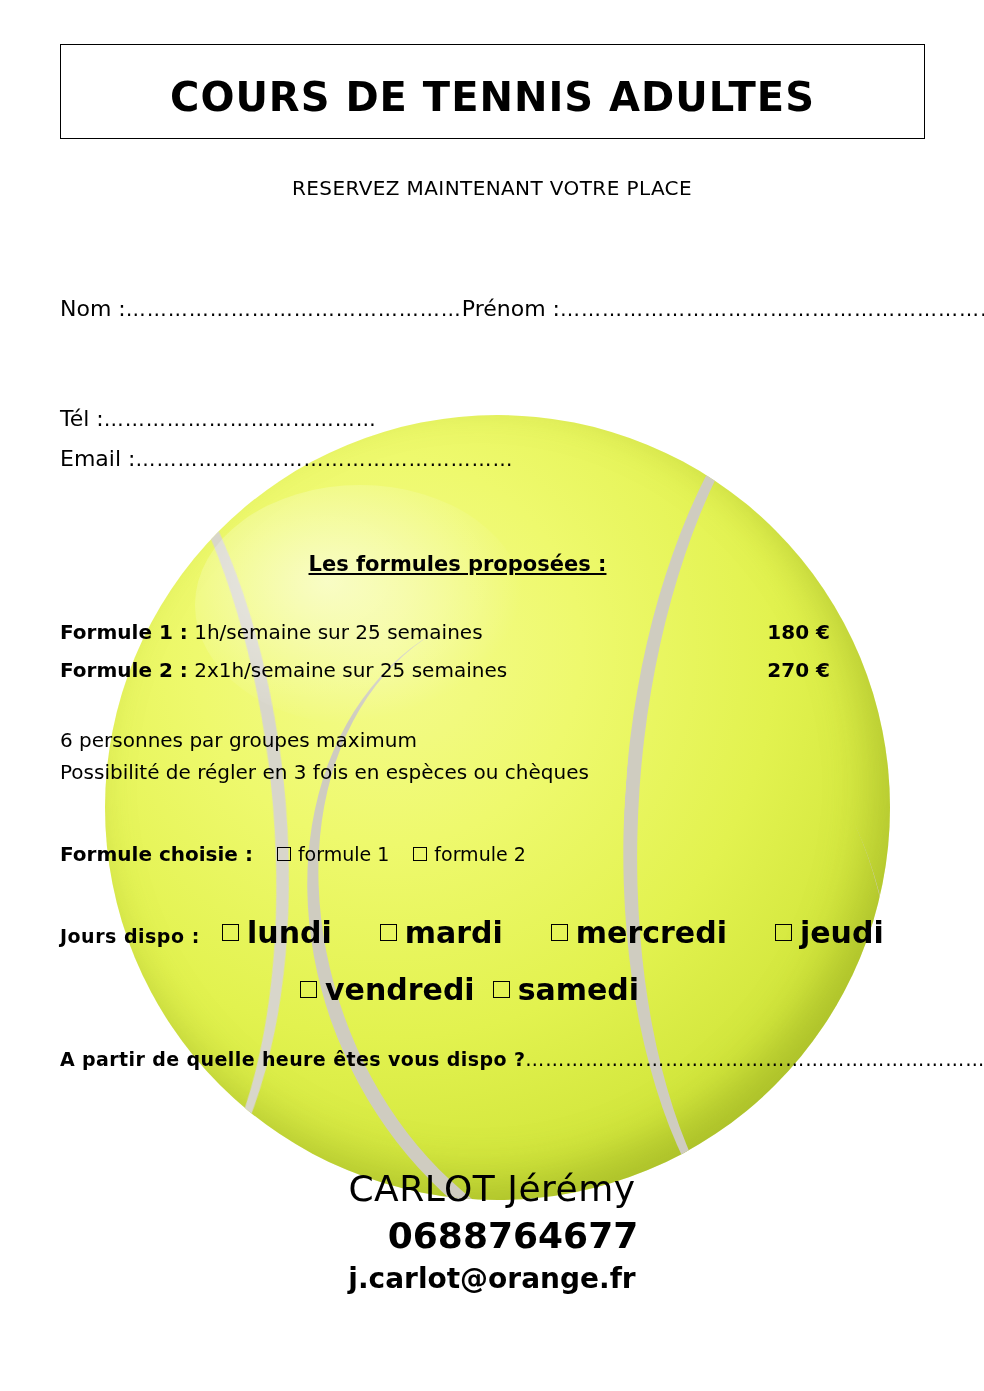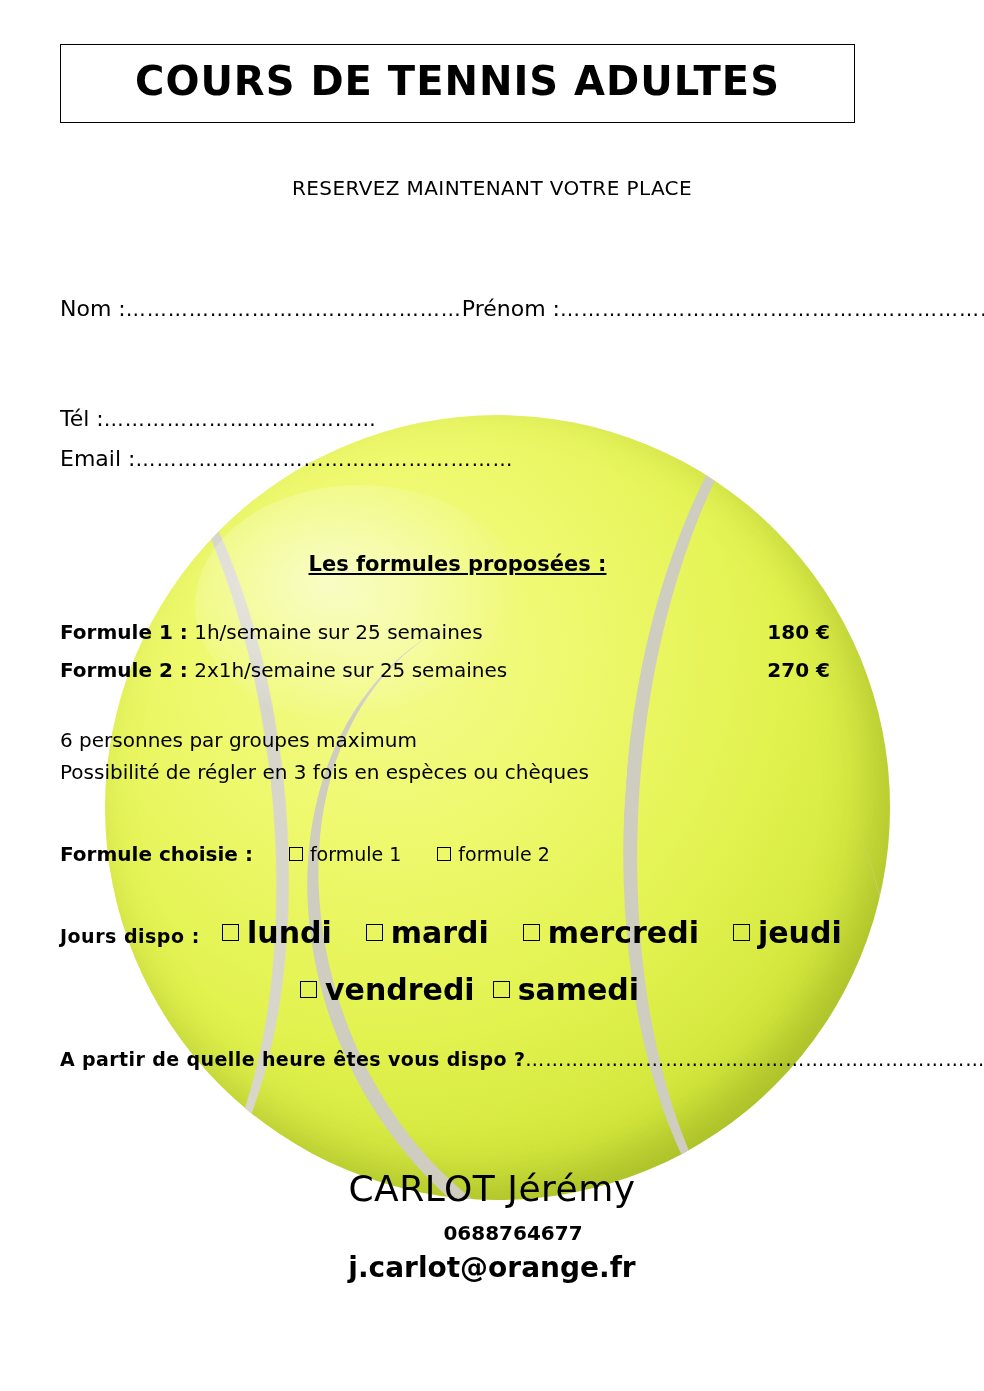--- a/index.html
+++ b/index.html
@@ -84,24 +84,24 @@
   
   .content {
     position: relative;
     z-index: 2;
   }
 
   .title-box {
     position: absolute;
     left: 60px;
     top: 44px;
-    width: 795px;
+    width: 865px;
     border: 1px solid #000;
     box-sizing: border-box;
-    padding: 12px 0 16px 0;
+    padding: 28px 0 16px 0;
     text-align: center;
     background: transparent;
   }
   .title-line {
     font-family: "DejaVu Sans", sans-serif;
     font-weight: bold;
     font-size: 40px;
     letter-spacing: 1px;
     line-height: 1.22;
   }
@@ -151,21 +151,21 @@
   }
 
   .choix-line {
     position: absolute;
     left: 60px;
     top: 842px;
     font-size: 20px;
     font-weight: bold;
     display: flex;
     align-items: center;
-    gap: 28px;
+    gap: 16px;
   }
   .choix-line .opt {
     font-weight: normal;
     font-size: 19px;
     display: inline-flex;
     align-items: center;
     gap: 7px;
     margin-left: 8px;
   }
   .cb {
@@ -184,21 +184,21 @@
     font-size: 19px;
     font-weight: bold;
     letter-spacing: 0.5px;
   }
   .jours-row1 {
     position: absolute;
     left: 222px;
     top: 915px;
     display: flex;
     align-items: center;
-    gap: 34px;
+    gap: 48px;
     font-size: 30px;
     font-weight: bold;
   }
   .jours-row2 {
     position: absolute;
     left: 300px;
     top: 972px;
     display: flex;
     align-items: center;
     gap: 18px;
@@ -228,23 +228,23 @@
     top: 1168px;
     width: 984px;
     text-align: center;
   }
   .footer .name {
     font-size: 36px;
     font-weight: normal;
     letter-spacing: 0.5px;
   }
   .footer .phone {
-    font-size: 20px;
-    font-weight: bold;
-    margin-top: 12px;
+    font-size: 36px;
+    font-weight: bold;
+    margin-top: 6px;
     padding-left: 42px;
   }
   .footer .mail {
     font-size: 28px;
     font-weight: bold;
     margin-top: 6px;
   }
 </style>
 </head>
 <body>

